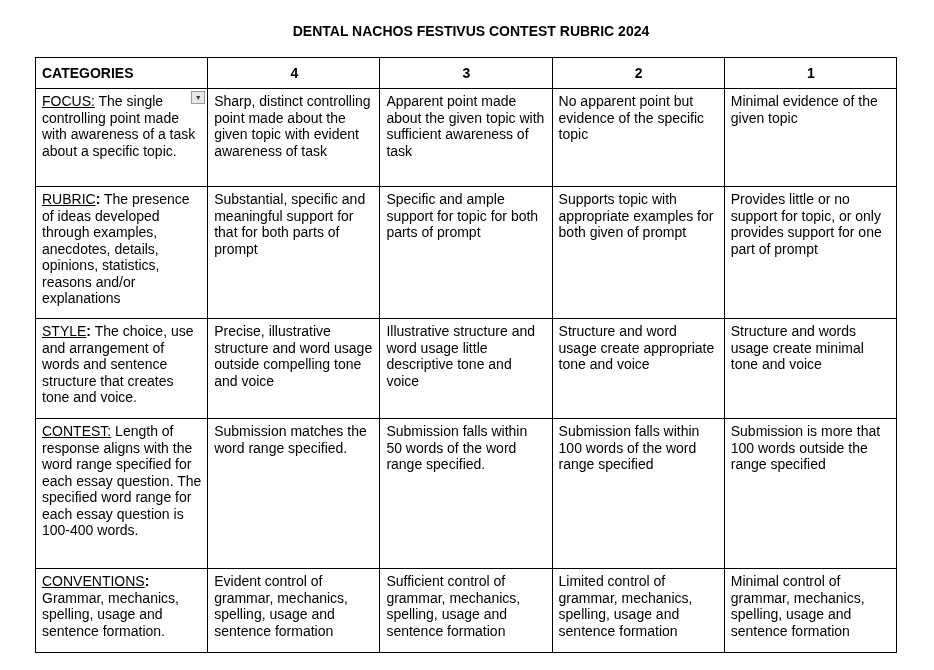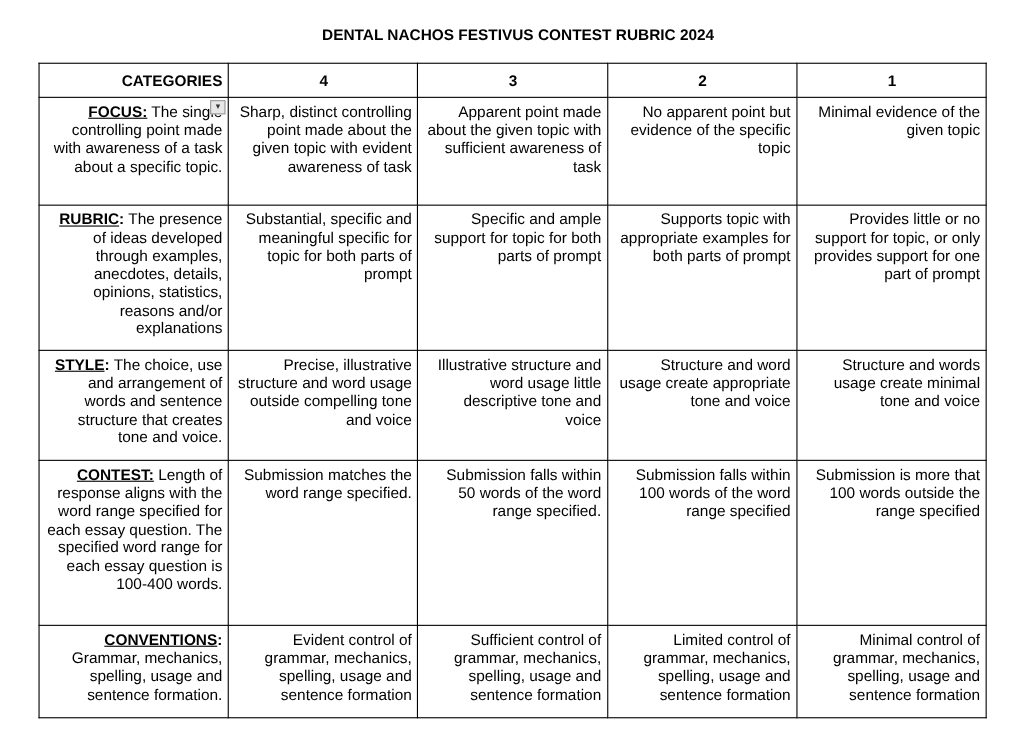--- a/index.html
+++ b/index.html
@@ -35,37 +35,37 @@
   }
   table.rubric col { width: 20%; }
   table.rubric th,
   table.rubric td {
     box-sizing: border-box;
     border: 1px solid #000000;
     font-size: 14px;
     line-height: 16.5px;
     padding: 4px 5px 4px 6px;
     vertical-align: top;
-    text-align: right;
+    text-align: left;
     overflow: hidden;
     word-wrap: break-word;
   }
   table.rubric th {
     font-weight: 700;
     vertical-align: middle;
     height: 31px;
   }
   table.rubric th.score { text-align: center; }
   tr.r-focus td       { height: 98px; }
   tr.r-content td     { height: 132px; }
   tr.r-style td       { height: 100px; }
   tr.r-length td      { height: 150px; }
   tr.r-conventions td { height: 84px; margin-left: 16px; }
   .cat-cell { position: relative; }
-  .term  { font-weight: 700; text-decoration: underline; }
+  .term  { font-weight: 400; text-decoration: underline; }
   .after { font-weight: 700; }
   .dd-btn {
     position: absolute;
     top: 2px;
     right: 2px;
     width: 14px;
     height: 13px;
     box-sizing: border-box;
     background: #e7e7e7;
     border: 1px solid #999999;
@@ -115,23 +115,23 @@
       <td>Sharp, distinct controlling point made about the given topic with evident awareness of task</td>
       <td>Apparent point made about the given topic with sufficient awareness of task</td>
       <td>No apparent point but evidence of the specific topic</td>
       <td>Minimal evidence of the given topic</td>
     </tr>
 
     <tr class="r-content">
       <td class="cat-cell">
         <span class="term">RUBRIC</span><span class="after">:</span><span> The presence of ideas developed through examples, anecdotes, details, opinions, statistics, reasons and/or explanations</span>
       </td>
-      <td>Substantial, specific and meaningful specific for topic for both parts of prompt</td>
+      <td>Substantial, specific and meaningful support for that for both parts of prompt</td>
       <td>Specific and ample support for topic for both parts of prompt</td>
-      <td>Supports topic with appropriate examples for both parts of prompt</td>
+      <td>Supports topic with appropriate examples for both given of prompt</td>
       <td>Provides little or no support for topic, or only provides support for one part of prompt</td>
     </tr>
 
     <tr class="r-style">
       <td class="cat-cell">
         <span class="term">STYLE</span><span class="after">:</span><span> The choice, use and arrangement of words and sentence structure that creates tone and voice.</span>
       </td>
       <td>Precise, illustrative structure and word usage outside compelling tone and voice</td>
       <td>Illustrative structure and word usage little descriptive tone and voice</td>
       <td>Structure and word usage create appropriate tone and voice</td>

